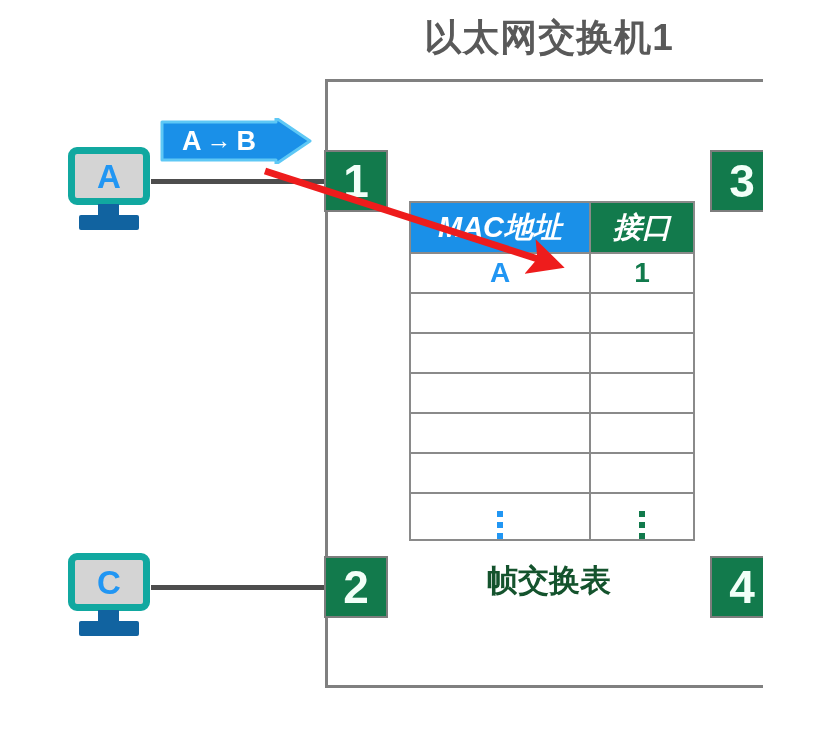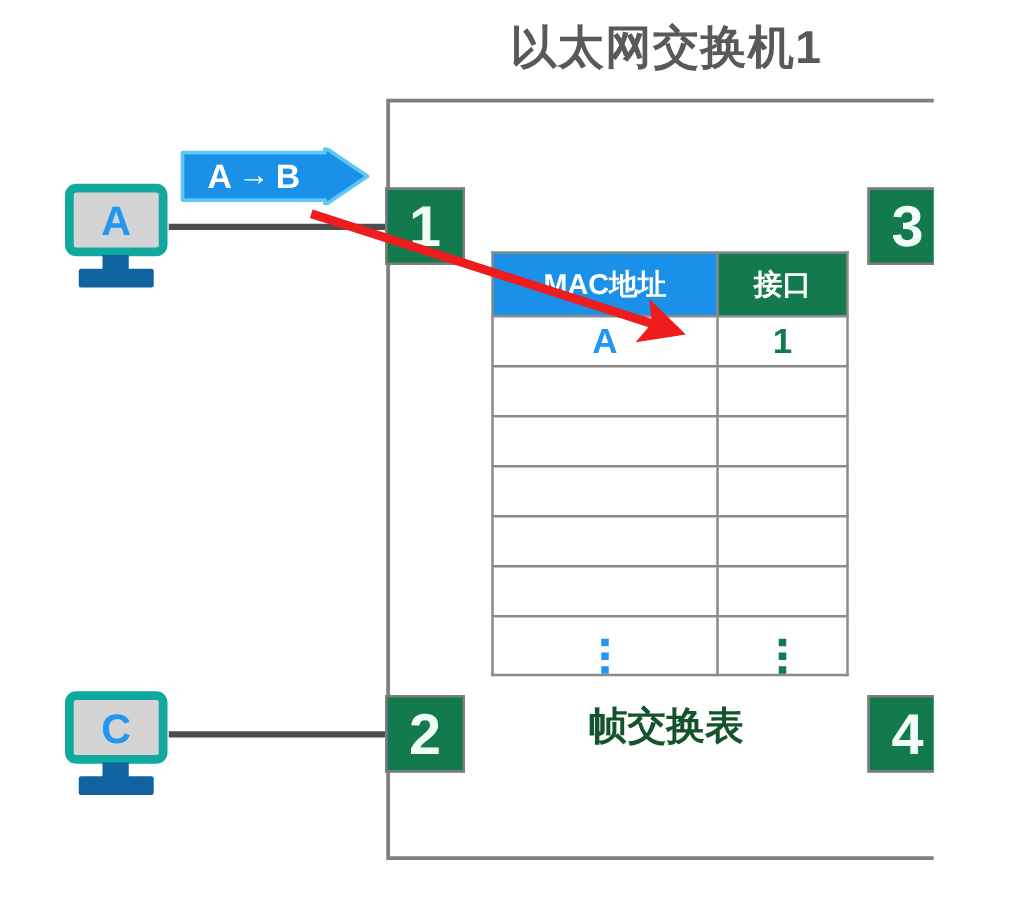--- a/index.html
+++ b/index.html
@@ -9,20 +9,21 @@
   }
   body {
     font-family: "Liberation Sans", "DejaVu Sans", sans-serif;
   }
   #canvas {
     position: relative;
     width: 747px;
     height: 736px;
     background: #ffffff;
     overflow: hidden;
+    margin-left: 16px;
   }
 
   
   .switch-title {
     position: absolute;
     left: 309px;
     top: 18px;
     width: 448px;
     text-align: center;
     font-size: 37px;
@@ -170,22 +171,23 @@
     height: 38px;
     text-align: center;
     vertical-align: middle;
     font-size: 28px;
     font-weight: bold;
     line-height: 1;
   }
   .mac-table th {
     height: 49px;
     color: #ffffff;
-    font-size: 23px;
+    font-size: 29px;
     letter-spacing: 0px;
+    font-style: italic;
   }
   .mac-table th.col-mac { background: #1a90e8; width: 178px; }
   .mac-table th.col-port { background: #127a4c; width: 102px; }
   .mac-table td.cell-mac { color: #2196f3; }
   .mac-table td.cell-port { color: #127a4c; }
   .dots {
     display: inline-flex;
     flex-direction: column;
     gap: 5px;
     align-items: center;

